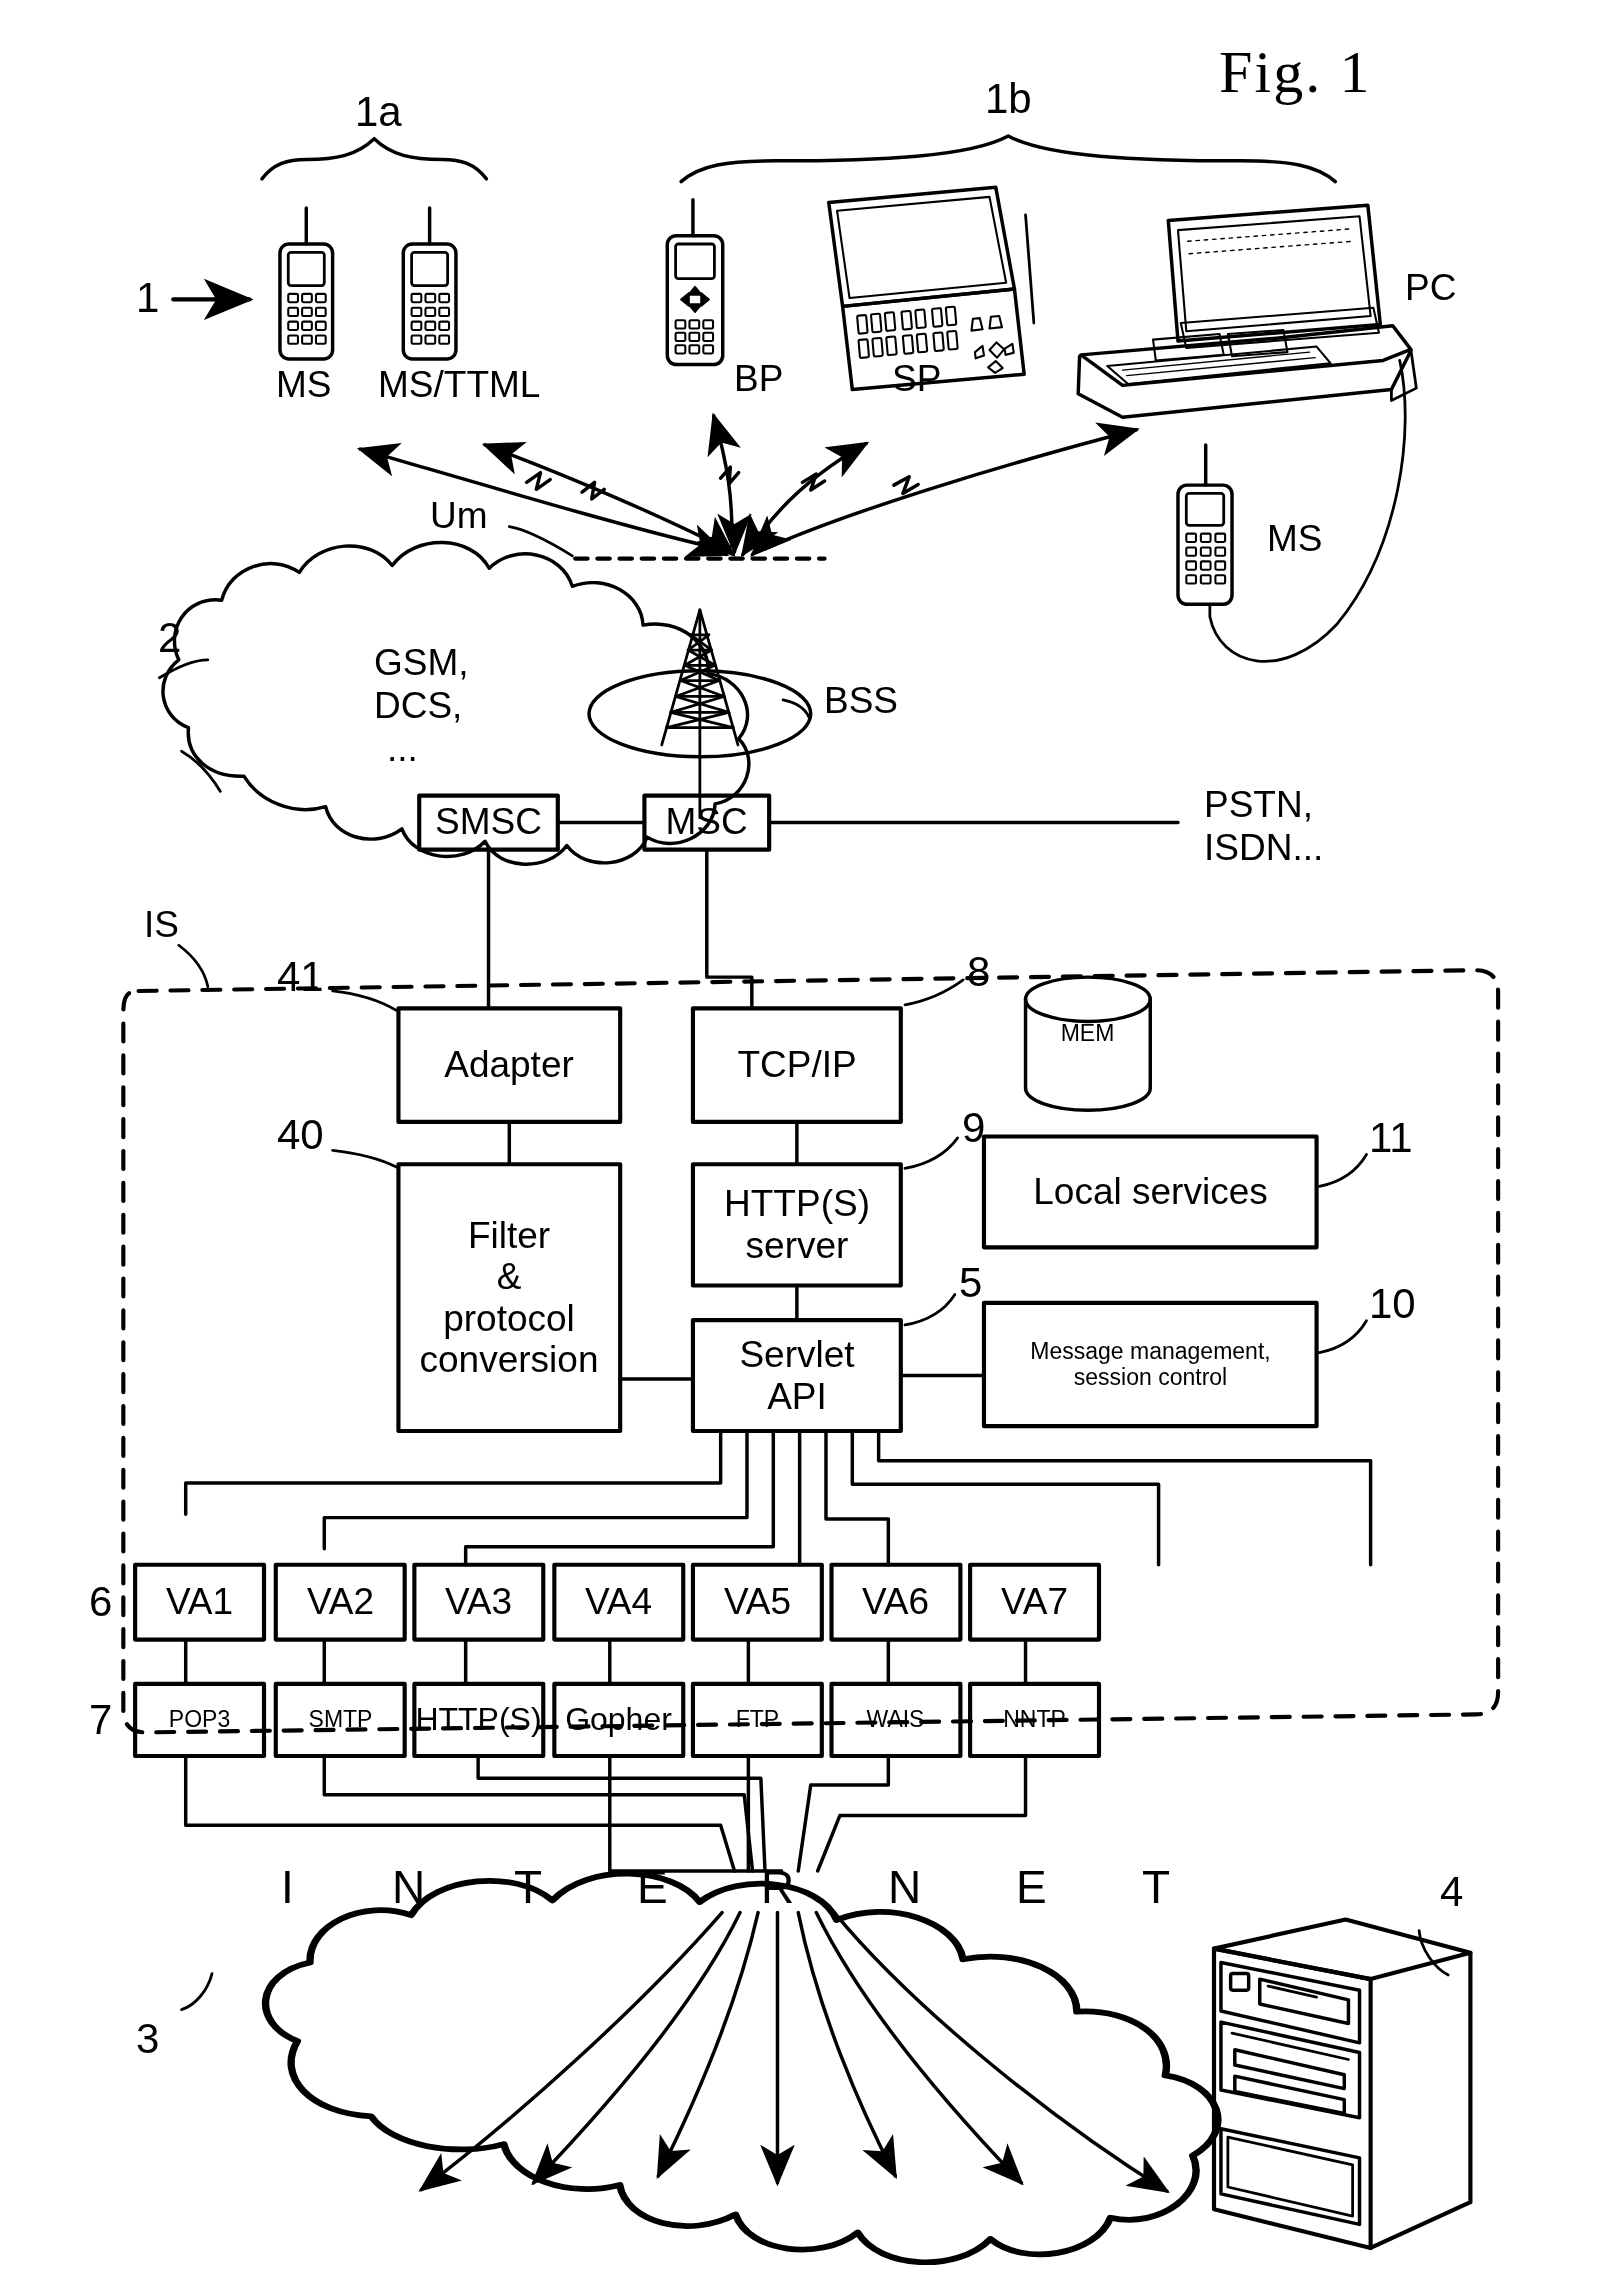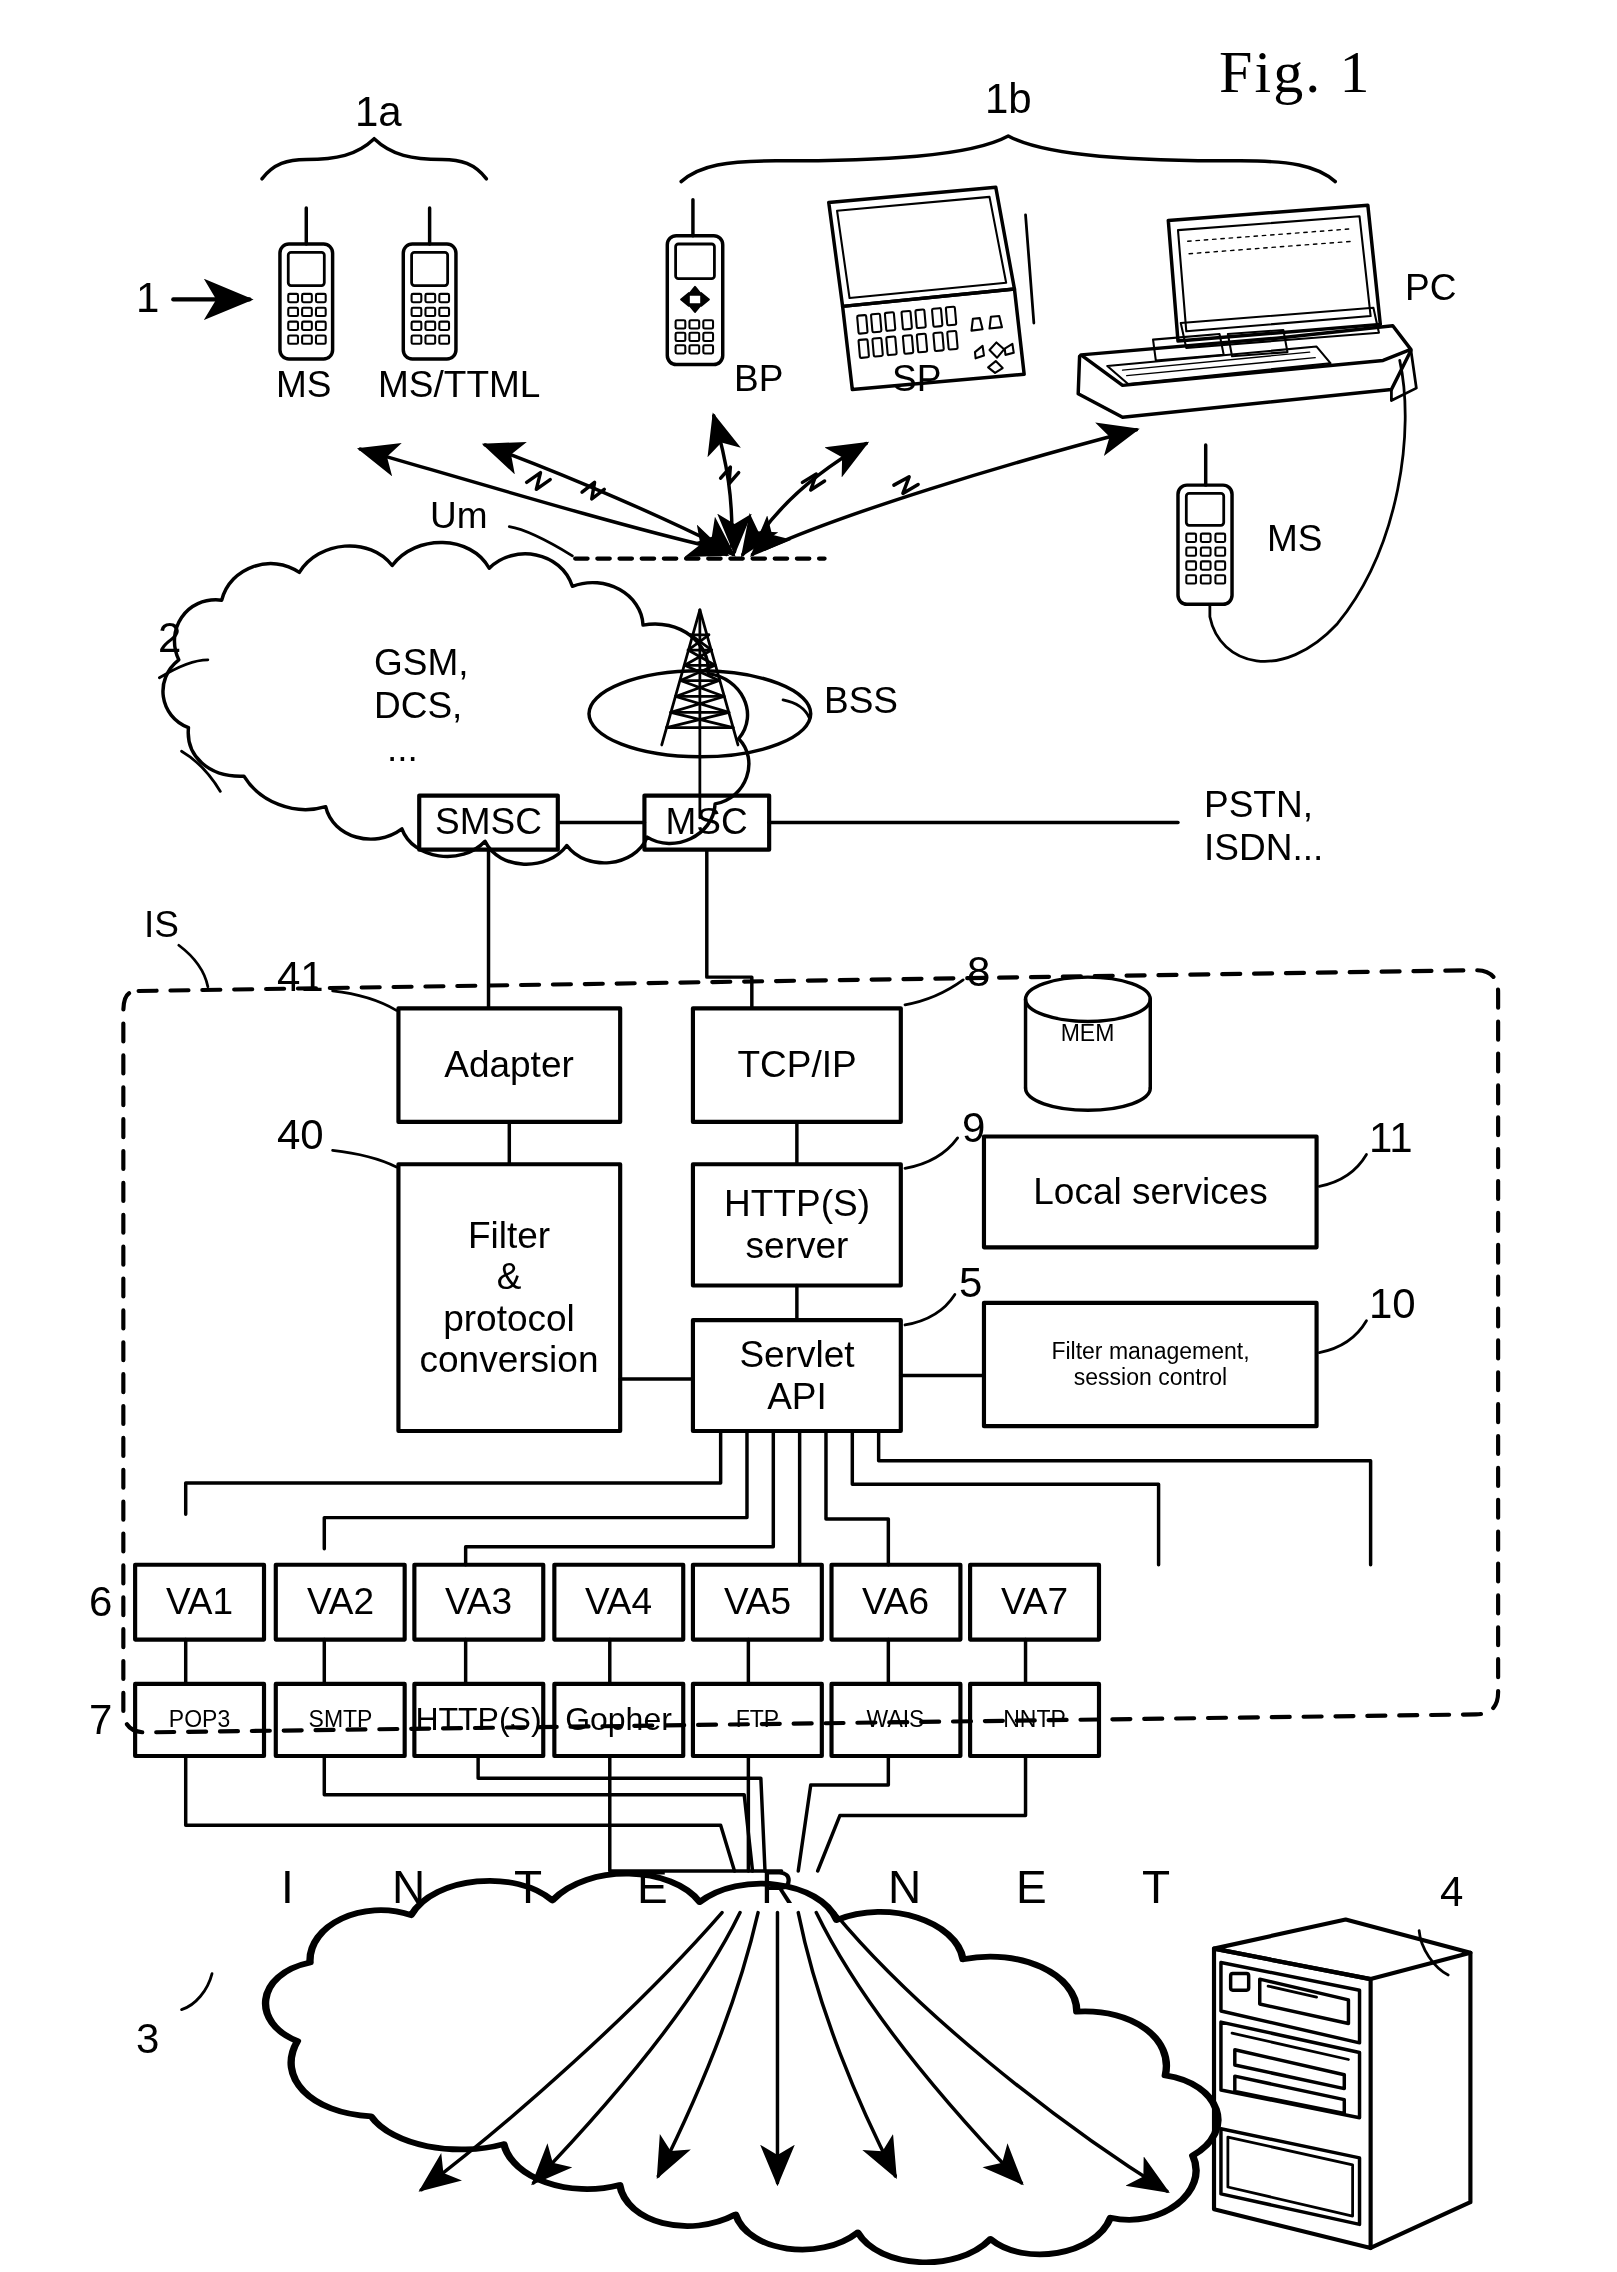--- a/index.html
+++ b/index.html
@@ -467,21 +467,21 @@
   </div>
 
   <div class="boxlabel" style="left:693px;top:1320px;width:208px;height:111px;flex-direction:column;">
     <span class="f54">Servlet</span>
     <span class="f54">API</span>
   </div>
 
   <div class="boxlabel f54" style="left:984px;top:1136px;width:333px;height:111px;">Local services</div>
 
   <div class="boxlabel" style="left:984px;top:1303px;width:333px;height:123px;flex-direction:column;">
-    <span class="f50">Filter management,</span>
+    <span class="f50">Message management,</span>
     <span class="f50">session control</span>
   </div>
 
   <div class="boxlabel f50" style="left:1025px;top:1006px;width:125px;height:55px;">MEM</div>
 
   <div class="lbl num" style="left:89px;top:1581px;">6</div>
   <div class="boxlabel f54" style="left:135px;top:1564px;width:129px;height:75px;">VA1</div>
   <div class="boxlabel f54" style="left:276px;top:1564px;width:129px;height:75px;">VA2</div>
   <div class="boxlabel f54" style="left:414px;top:1564px;width:129px;height:75px;">VA3</div>
   <div class="boxlabel f54" style="left:554px;top:1564px;width:129px;height:75px;">VA4</div>

